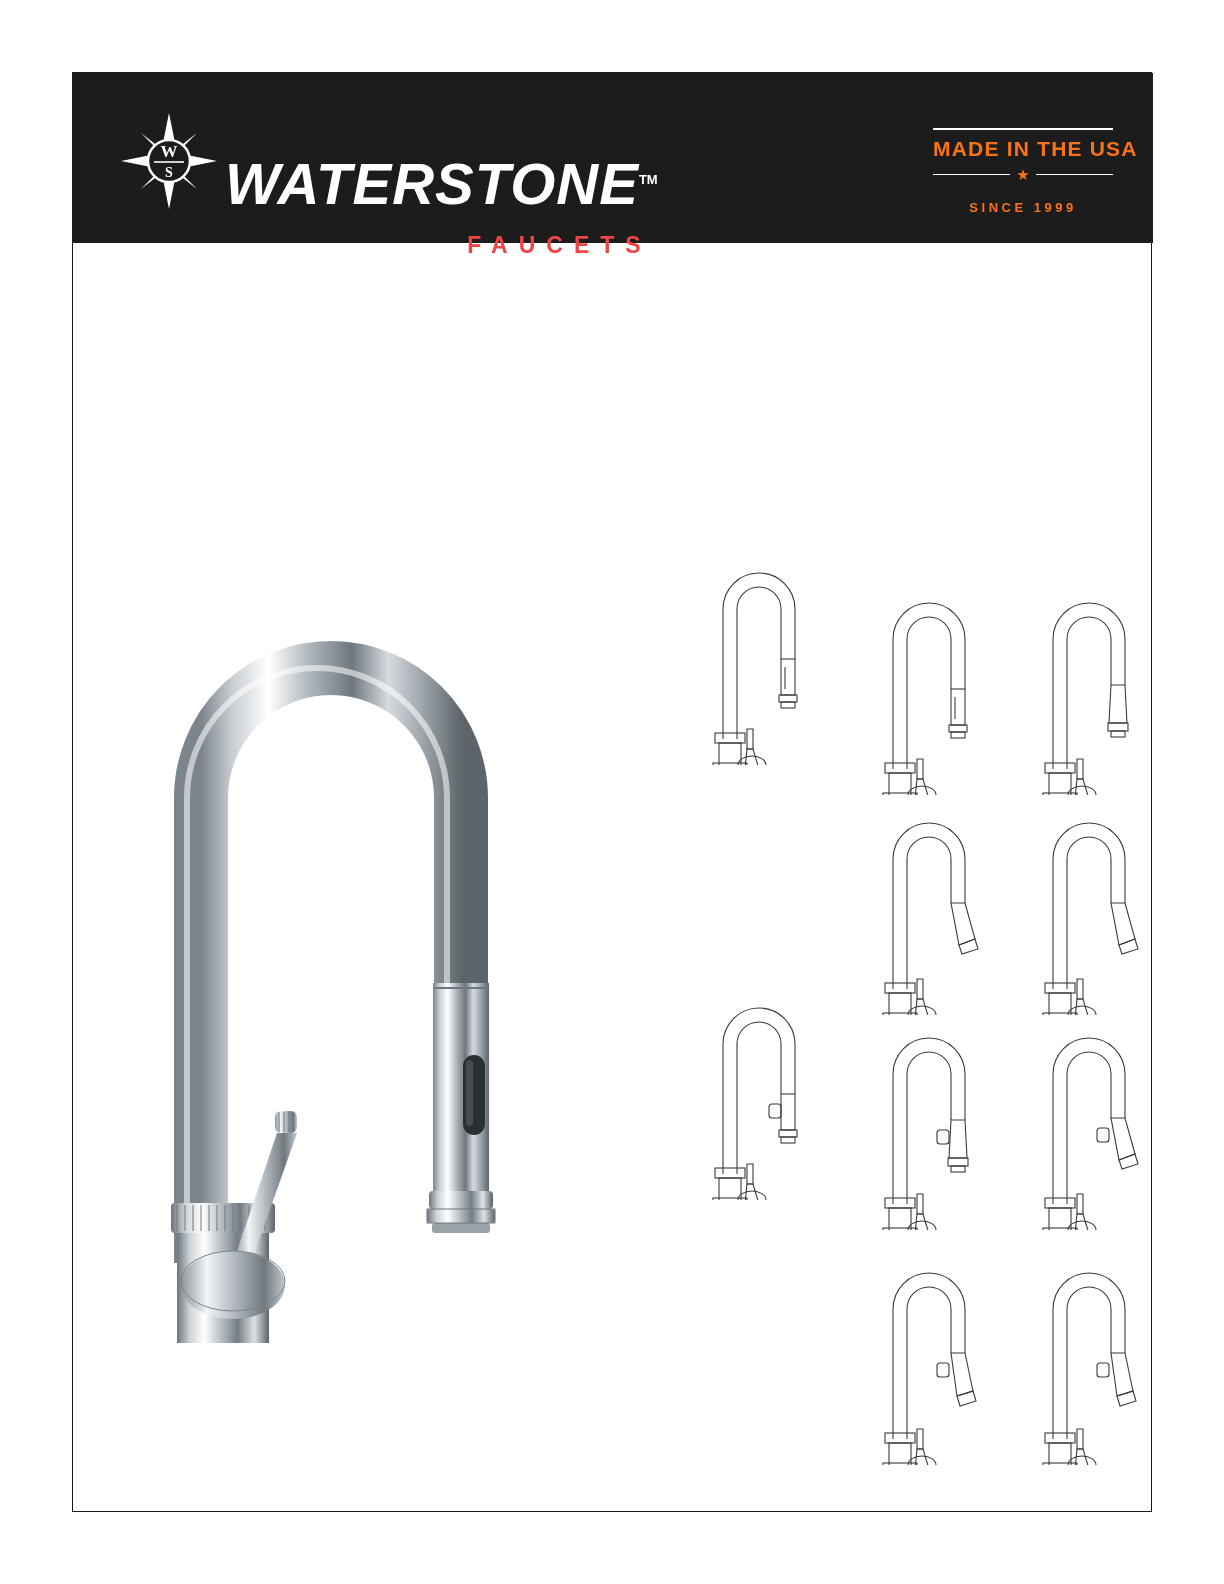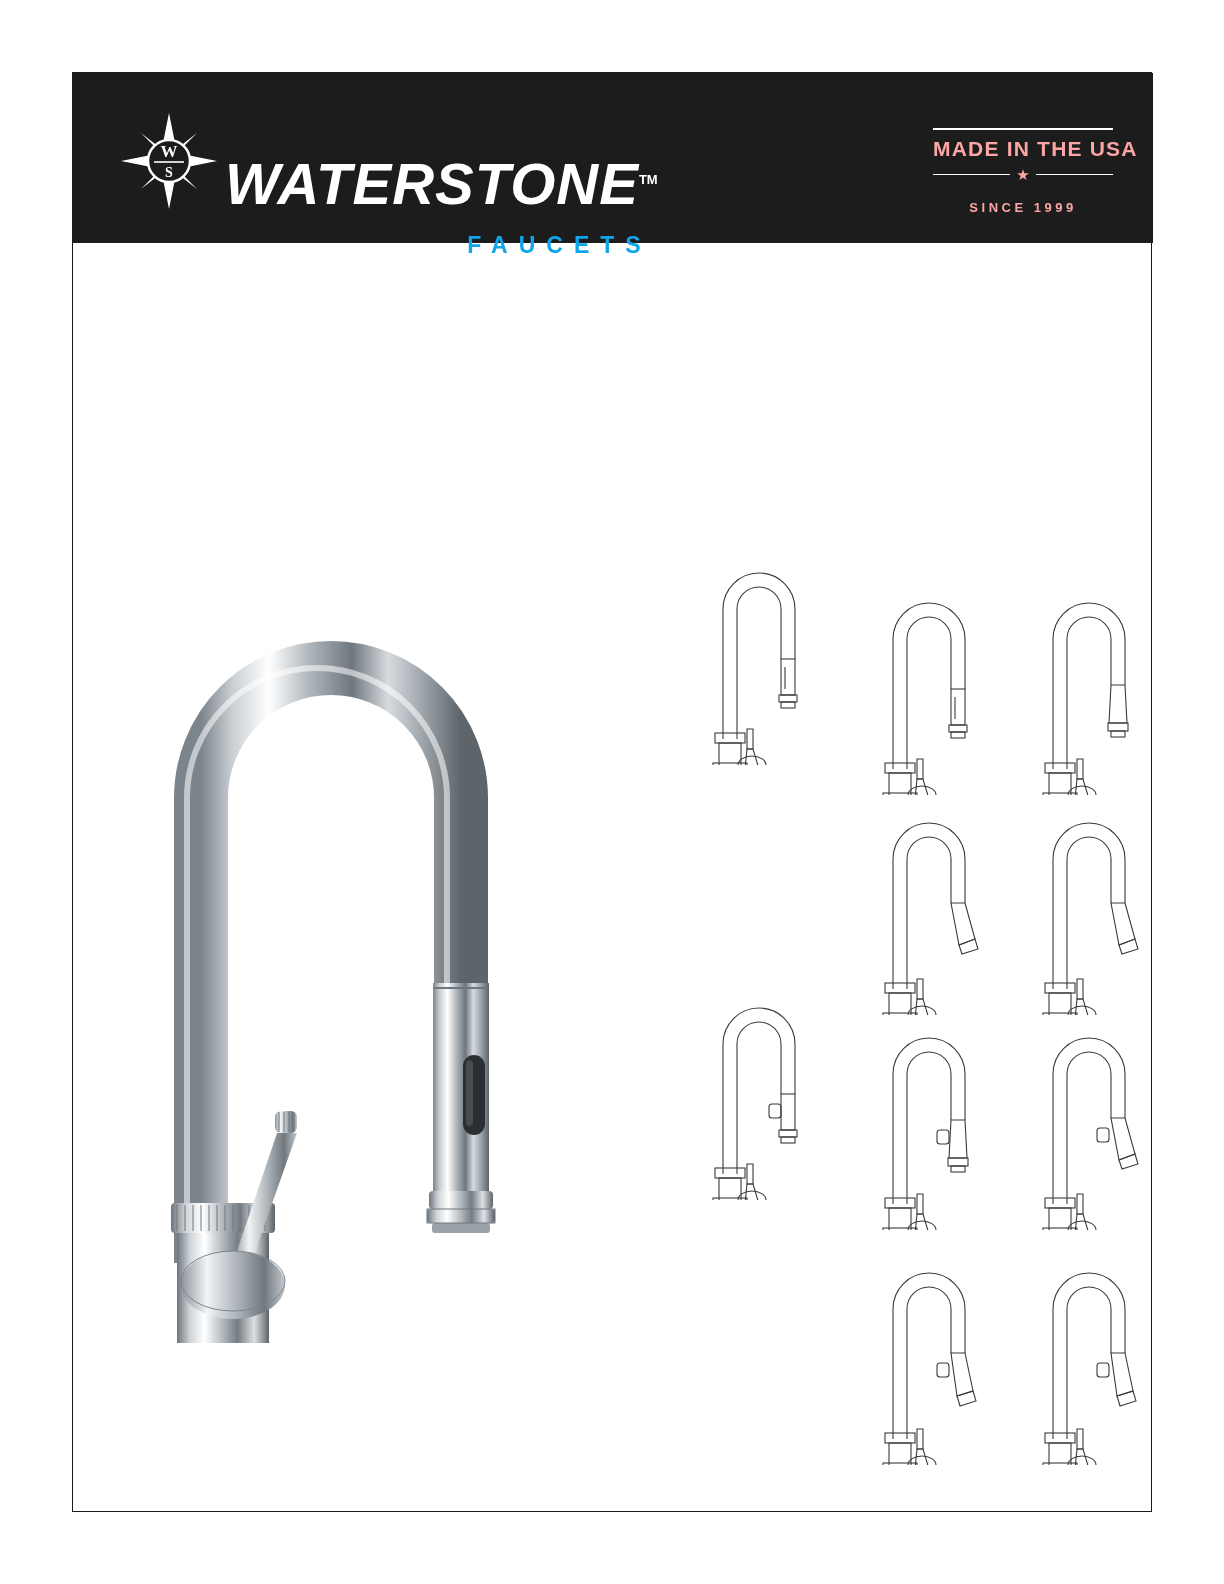--- a/index.html
+++ b/index.html
@@ -77,35 +77,35 @@
     font-weight: bold;
     vertical-align: super;
     letter-spacing: 0;
   }
 
   .wordmark-sub {
     font-family: "Liberation Sans", sans-serif;
     font-size: 23px;
     font-weight: bold;
     letter-spacing: 11px;
-    color: #0ea5e9;
+    color: #ef4444;
     text-align: right;
     margin-top: 7px;
     padding-right: 6px;
     white-space: nowrap;
   }
 
   
   .usa-badge {
     position: absolute;
     right: 40px;
     top: 55px;
     width: 180px;
     text-align: center;
-    color: #fca5a5;
+    color: #f97316;
   }
   .usa-rule-top {
     height: 2px;
     background: #ffffff;
     width: 100%;
     margin-bottom: 7px;
   }
   .usa-main {
     font-family: "Liberation Sans", sans-serif;
     font-weight: bold;

